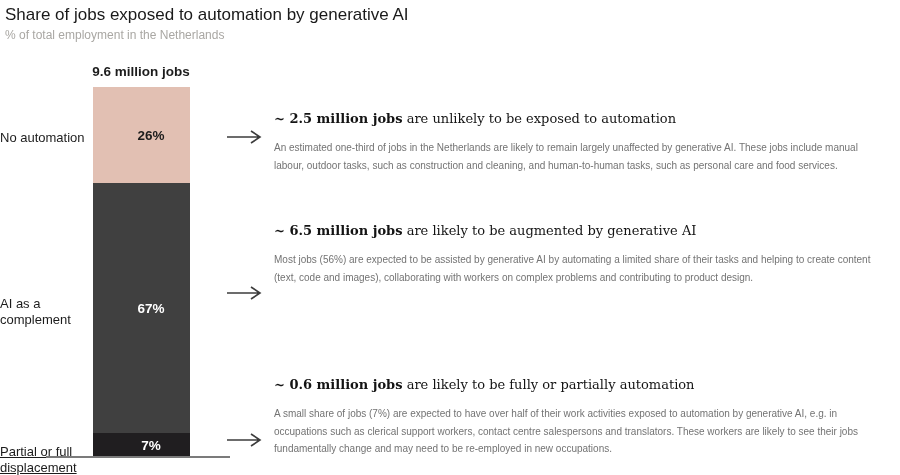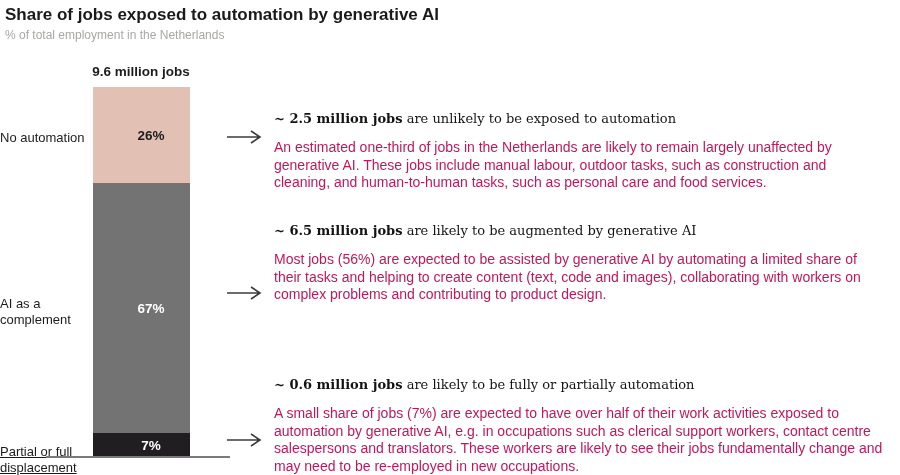--- a/index.html
+++ b/index.html
@@ -1,21 +1,21 @@
 <!DOCTYPE html>
 <html><head>
 <meta charset="utf-8">
 <style>
   html,body { margin:0; padding:0; background:#ffffff; }
   .canvas {
     position:relative; width:900px; height:475px; background:#ffffff;
     font-family:"Liberation Sans", sans-serif; color:#1c1c1c; overflow:hidden;
   }
   .title {
-    position:absolute; left:5px; top:5px; font-size:17px; font-weight:bold;
+    position:absolute; left:5px; top:5px; font-size:17px; font-weight:normal;
     color:#1a1a1a; white-space:nowrap;text-align:center;
   }
   .subtitle {
     position:absolute; left:5px; top:28px; font-size:12px; color:#a9a7a3;
     white-space:nowrap;
   }
   .bar-total {
     position:absolute; left:41px; top:64px; width:200px;
     display:flex; justify-content:center;
     font-size:13.5px; font-weight:bold; white-space:nowrap;
@@ -50,38 +50,38 @@
   .block-1 { top:107px; }
   .block-2 { top:219px; }
   .block-3 { top:373px; }
   .block h3 {
     margin:0 0 9px 0; font-family:"DejaVu Serif", serif;
     font-size:13px; font-weight:normal; line-height:23px; color:#141414;
     white-space:nowrap;
   }
   .block h3 b { font-weight:bold; }
   .block p {
-    margin:0 12px 10px 0; font-size:14px; line-height:17.5px; color:#be185d;
+    margin:0 12px 10px 0; font-size:10px; line-height:17.5px; color:#737373;
   }
 </style>
 </head>
 <body>
 
 <div class="canvas">
 
   <div class="title">Share of jobs exposed to automation by generative AI</div>
   <div class="subtitle">% of total employment  in the Netherlands</div>
 
   <div class="bar-total">9.6 million jobs</div>
 
   <div class="bar">
     <div class="seg seg-1" style="background: rgb(226, 192, 179);">
       <span>26%</span>
     </div>
-    <div class="seg seg-2" style="background: #737373;">
+    <div class="seg seg-2" style="background: #404040;">
       <span>67%</span>
     </div>
     <div class="seg seg-3" style="background: rgb(32, 30, 32);">
       <span>7%</span>
     </div>
   </div>
 
   <div class="cat-label cat-1">No automation</div>
   <div class="cat-label cat-2">AI as a complement</div>
   <div class="cat-label cat-3">Partial or full displacement</div>

